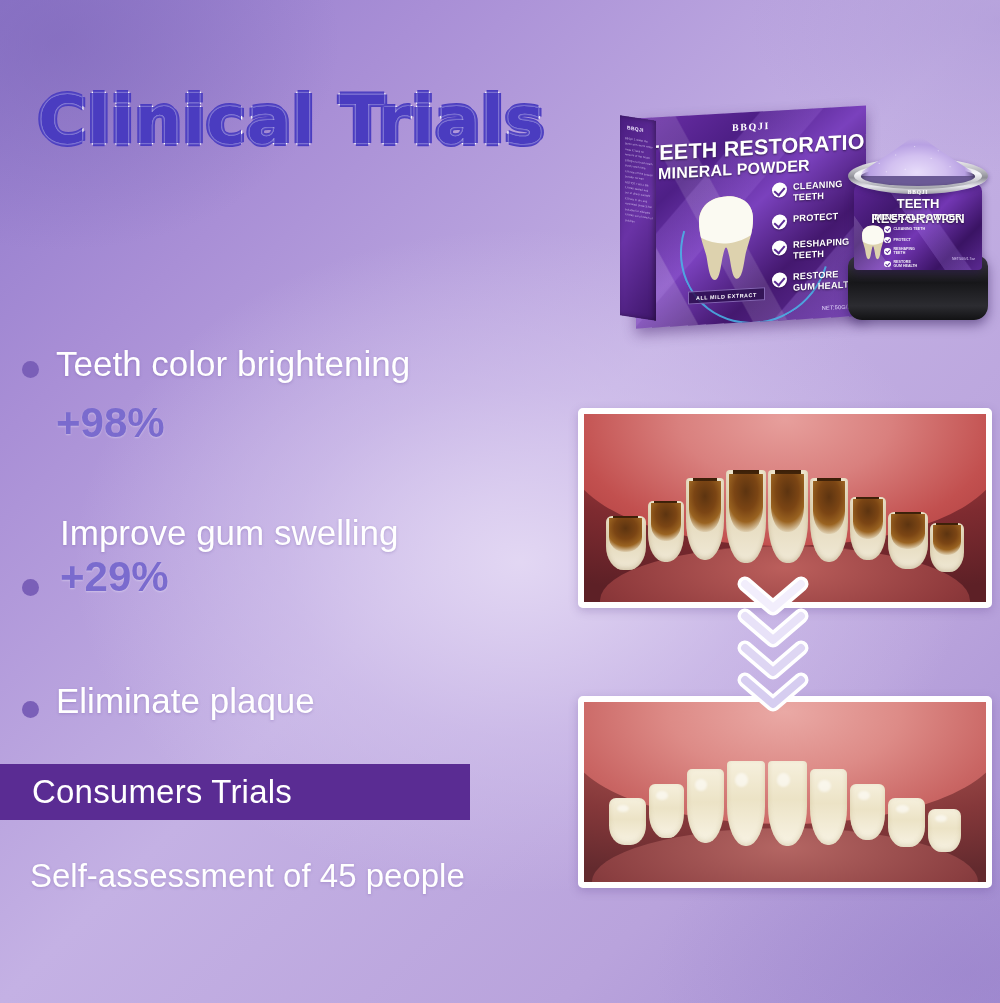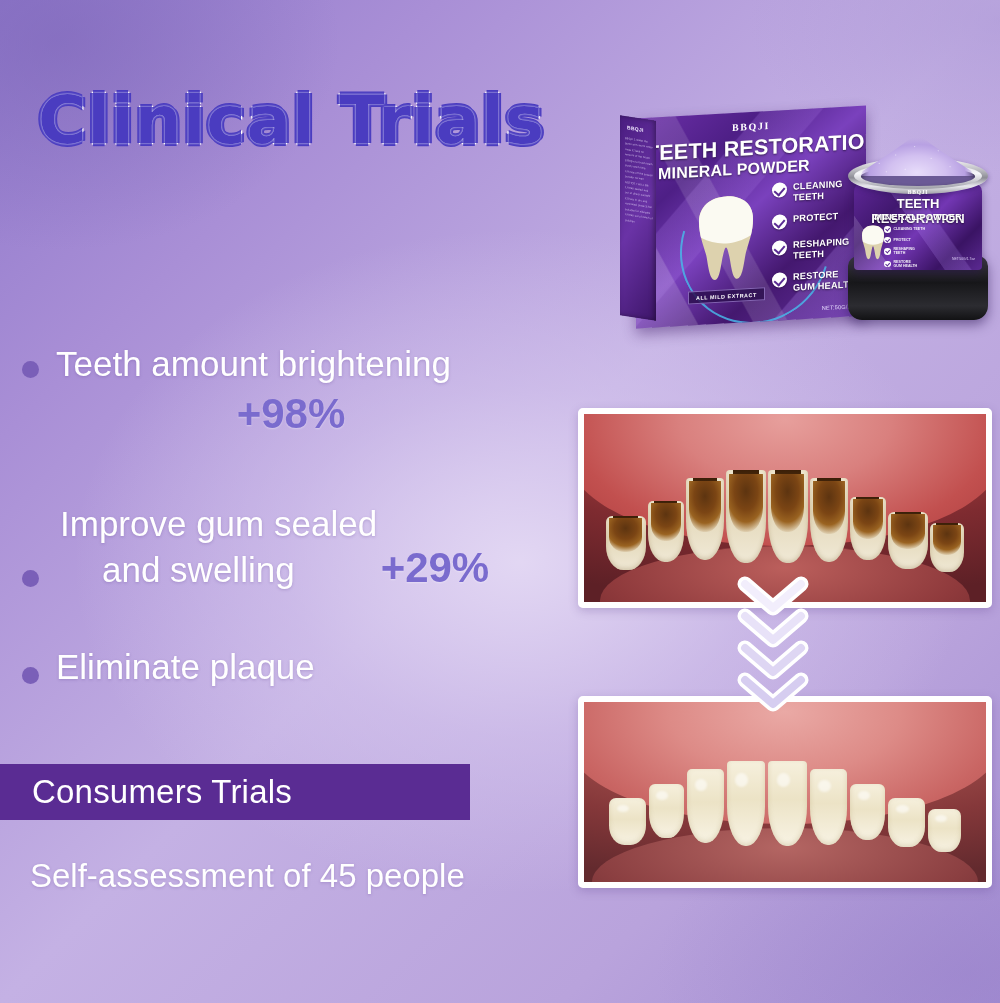--- a/index.html
+++ b/index.html
@@ -39,28 +39,28 @@
   .dot{position:absolute;left:4px;width:17px;height:17px;border-radius:50%;
        background:#7a5fb8;}
   .b-text{color:#ffffff;font-size:35px;line-height:1.16;
           text-shadow:0 1px 3px rgba(90,60,140,.28);}
   .pct{color:#7a6bce;font-weight:700;font-size:42px;
        text-shadow:0 1px 2px rgba(255,255,255,.35);}
 
   .row1{margin-left:0;}
   .row1 .dot{top:17px;}
   .row1 .b-text{margin-left:38px;}
-  .row1 .pct{display:block;text-align:center;width:470px;margin-left:38px;margin-top:5px;}
+  .row1 .pct{display:block;text-align:left;width:470px;margin-left:38px;margin-top:14px;}
 
   .row2{margin-top:66px;}
   .row2 .dot{top:66px;}
   .row2 .b-text{margin-left:42px;}
   .row2 .line2{display:flex;align-items:baseline;gap:86px;margin-left:42px;}
 
-  .row3{margin-top:55px;}
+  .row3{margin-top:80px;}
   .row3 .dot{top:20px;}
   .row3 .inline{display:flex;align-items:baseline;gap:22px;margin-left:38px;}
 
   
   .banner{position:absolute;left:0;top:764px;width:470px;height:56px;
     background:#5a2c93;display:flex;align-items:center;z-index:5;}
   .banner span{color:#fff;font-size:33px;padding-left:32px;letter-spacing:.2px;}
   .footnote{position:absolute;left:30px;top:852px;width:600px;z-index:5;
     color:#ffffff;font-size:33px;line-height:1.45;
     text-shadow:0 1px 3px rgba(90,60,140,.25);}
@@ -220,29 +220,28 @@
 </div>
 
 <h1 class="headline">
   <span class="l2">Clinical Trials</span>
 </h1>
 
 <div class="bullets">
 
   <div class="b-row row1">
     <span class="dot"></span>
-    <div class="b-text">Teeth amount brightening</div>
+    <div class="b-text">Teeth color brightening</div>
     <div class="pct">+98%</div>
   </div>
 
   <div class="b-row row2">
     <span class="dot"></span>
-    <div class="b-text">Improve gum sealed</div>
+    <div class="b-text">Improve gum swelling</div>
     <div class="line2">
-      <span class="b-text">and swelling</span>
       <span class="pct">+29%</span>
     </div>
   </div>
 
   <div class="b-row row3">
     <span class="dot"></span>
     <div class="inline">
       <span class="b-text">Eliminate plaque</span>
     </div>
   </div>

